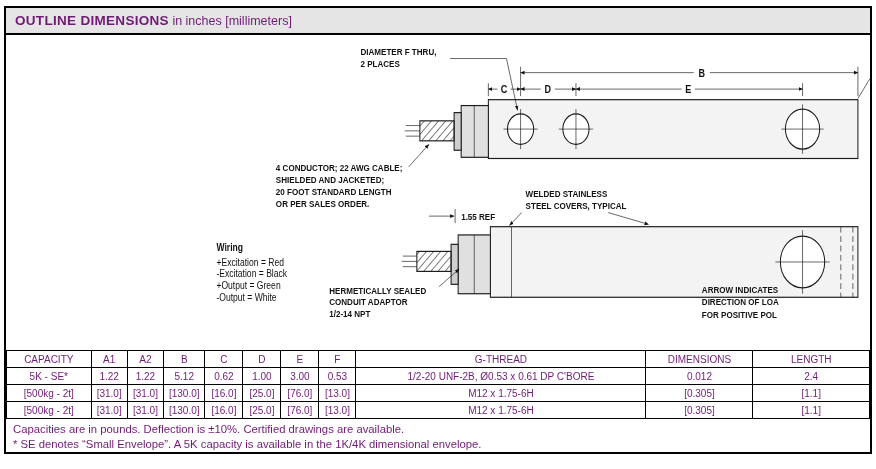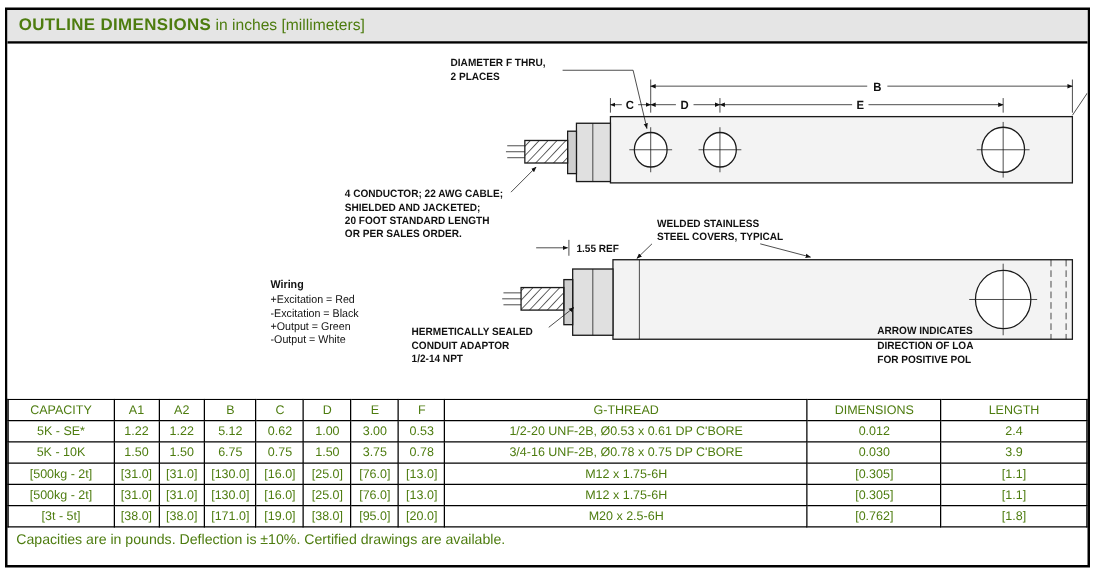--- a/index.html
+++ b/index.html
@@ -1,27 +1,27 @@
 <!DOCTYPE html>
 <html><head>
 <meta charset="utf-8">
 <style>
   html,body{margin:0;padding:0;background:#fff;}
   .page{width:876px;height:460px;box-sizing:border-box;padding:6px 4px;background:#fff;
-        font-family:"Liberation Sans",sans-serif;color:#4d7c0f;}
+        font-family:"Liberation Sans",sans-serif;color:#701a75;}
   .frame{height:100%;box-sizing:border-box;border:2px solid #000;display:flex;flex-direction:column;}
   .title-bar{background:#e5e5e5;border-bottom:2px solid #000;padding:3px 9px 4px;white-space:nowrap;flex:0 0 auto;}
   .title-bold{font-weight:bold;font-size:13.5px;letter-spacing:.3px;}
   .title-rest{font-size:12.5px;}
   .drawing-area{flex:1 1 auto;min-height:0;position:relative;overflow:hidden;background:#fff;}
   .drawing-area svg{display:block;width:100%;height:100%;}
   table.dim-table{width:100%;border-collapse:collapse;table-layout:fixed;font-size:10px;flex:0 0 auto;}
   .dim-table th,.dim-table td{border:1px solid #000;text-align:center;padding:1px 2px;height:14px;
         font-weight:normal;overflow:hidden;white-space:nowrap;}
-  .notes{font-size:11.3px;line-height:1.32;padding:3px 7px 12px;flex:0 0 auto;}
+  .notes{font-size:11.3px;line-height:1.32;padding:3px 7px 0;flex:0 0 auto;}
   .thin{stroke:#1a1a1a;stroke-width:.6;fill:none;}
   .dash{stroke-dasharray:5 3;}
   .beamfill{fill:#f3f3f3;stroke:#1a1a1a;stroke-width:1;}
   .partfill{fill:#e0e0e0;stroke:#1a1a1a;stroke-width:1;}
   .partfill2{fill:#cfcfcf;stroke:#1a1a1a;stroke-width:1;}
   .hole{fill:#fff;stroke:#1a1a1a;stroke-width:1;}
   .whitebg{fill:#fff;}
   text{fill:#111;}
   .lbl{font:bold 8px "Liberation Sans",sans-serif;}
   .lbl9{font:bold 9px "Liberation Sans",sans-serif;}
@@ -231,33 +231,20 @@
             <td>5.12</td>
             <td>0.62</td>
             <td>1.00</td>
             <td>3.00</td>
             <td>0.53</td>
             <td>1/2-20 UNF-2B, Ø0.53 x 0.61 DP C'BORE</td>
             <td>0.012</td>
             <td>2.4</td>
         </tr>
         <tr>
-          <td>5K - 10K</td>
-            <td>1.50</td>
-            <td>1.50</td>
-            <td>6.75</td>
-            <td>0.75</td>
-            <td>1.50</td>
-            <td>3.75</td>
-            <td>0.78</td>
-            <td>3/4-16 UNF-2B, Ø0.78 x 0.75 DP C'BORE</td>
-            <td>0.030</td>
-            <td>3.9</td>
-        </tr>
-        <tr>
           <td>[500kg - 2t]</td>
             <td>[31.0]</td>
             <td>[31.0]</td>
             <td>[130.0]</td>
             <td>[16.0]</td>
             <td>[25.0]</td>
             <td>[76.0]</td>
             <td>[13.0]</td>
             <td>M12 x 1.75-6H</td>
             <td>[0.305]</td>
@@ -269,34 +256,22 @@
             <td>[31.0]</td>
             <td>[130.0]</td>
             <td>[16.0]</td>
             <td>[25.0]</td>
             <td>[76.0]</td>
             <td>[13.0]</td>
             <td>M12 x 1.75-6H</td>
             <td>[0.305]</td>
             <td>[1.1]</td>
         </tr>
-        <tr>
-          <td>[3t - 5t]</td>
-            <td>[38.0]</td>
-            <td>[38.0]</td>
-            <td>[171.0]</td>
-            <td>[19.0]</td>
-            <td>[38.0]</td>
-            <td>[95.0]</td>
-            <td>[20.0]</td>
-            <td>M20 x 2.5-6H</td>
-            <td>[0.762]</td>
-            <td>[1.8]</td>
-        </tr>
       </tbody>
     </table>
 
     <div class="notes">
       <div>Capacities are in pounds. Deflection is ±10%. Certified drawings are available.</div>
+      <div>* SE denotes “Small Envelope”. A 5K capacity is available in the 1K/4K dimensional envelope.</div>
     </div>
 
   </div>
 </div>
 
 </body></html>

